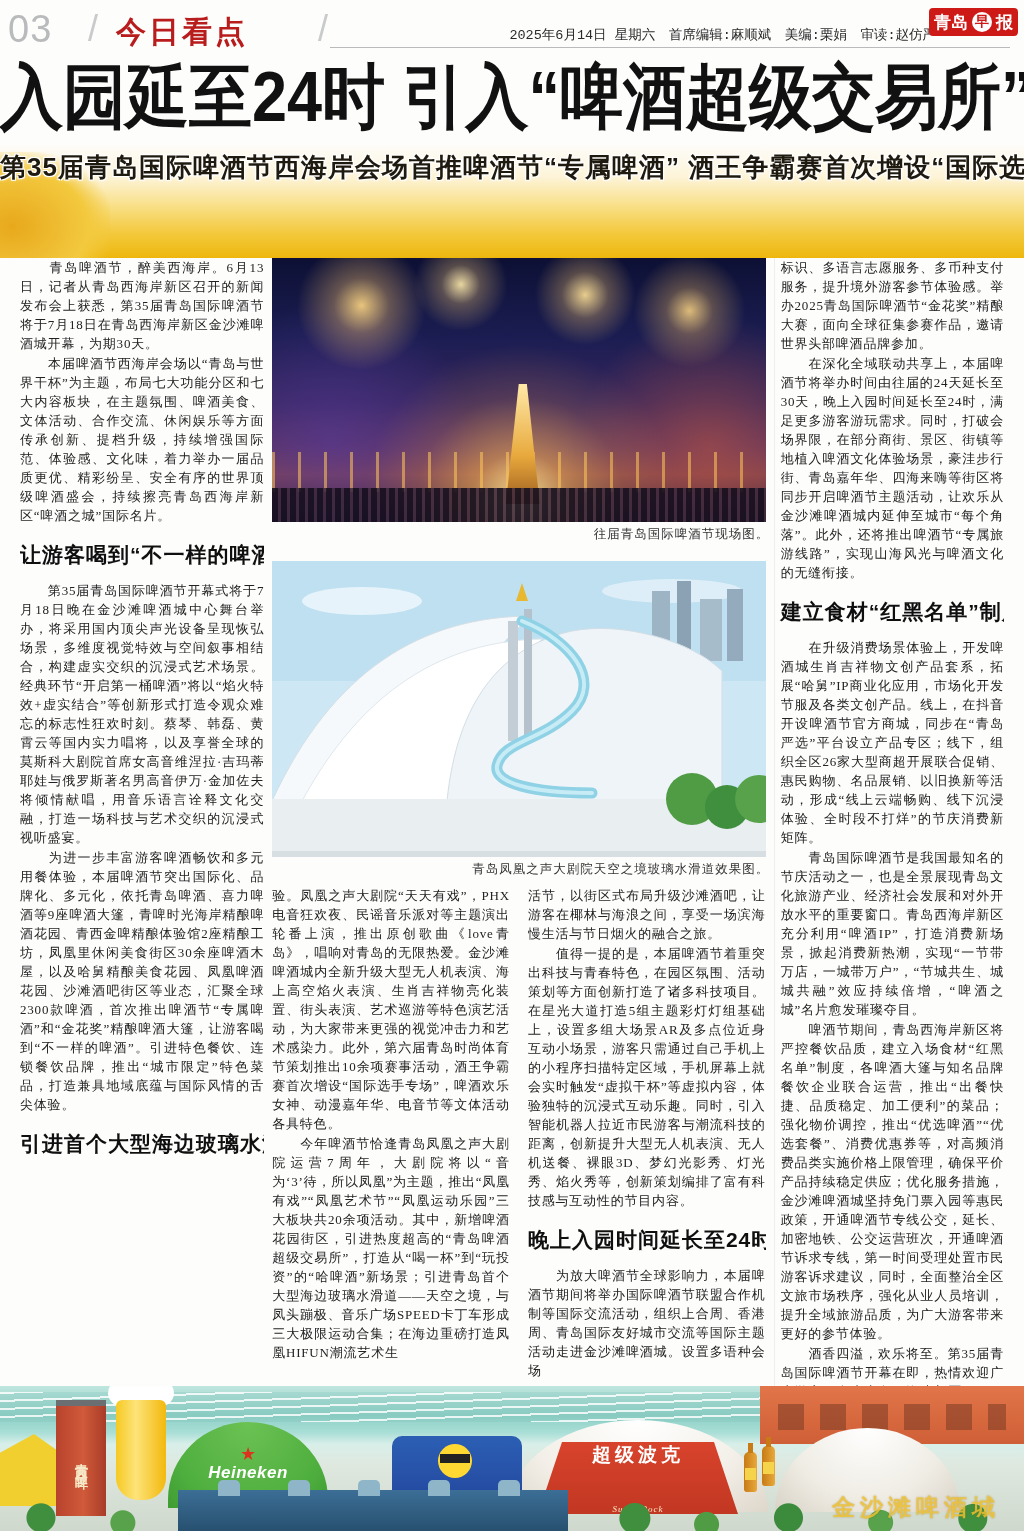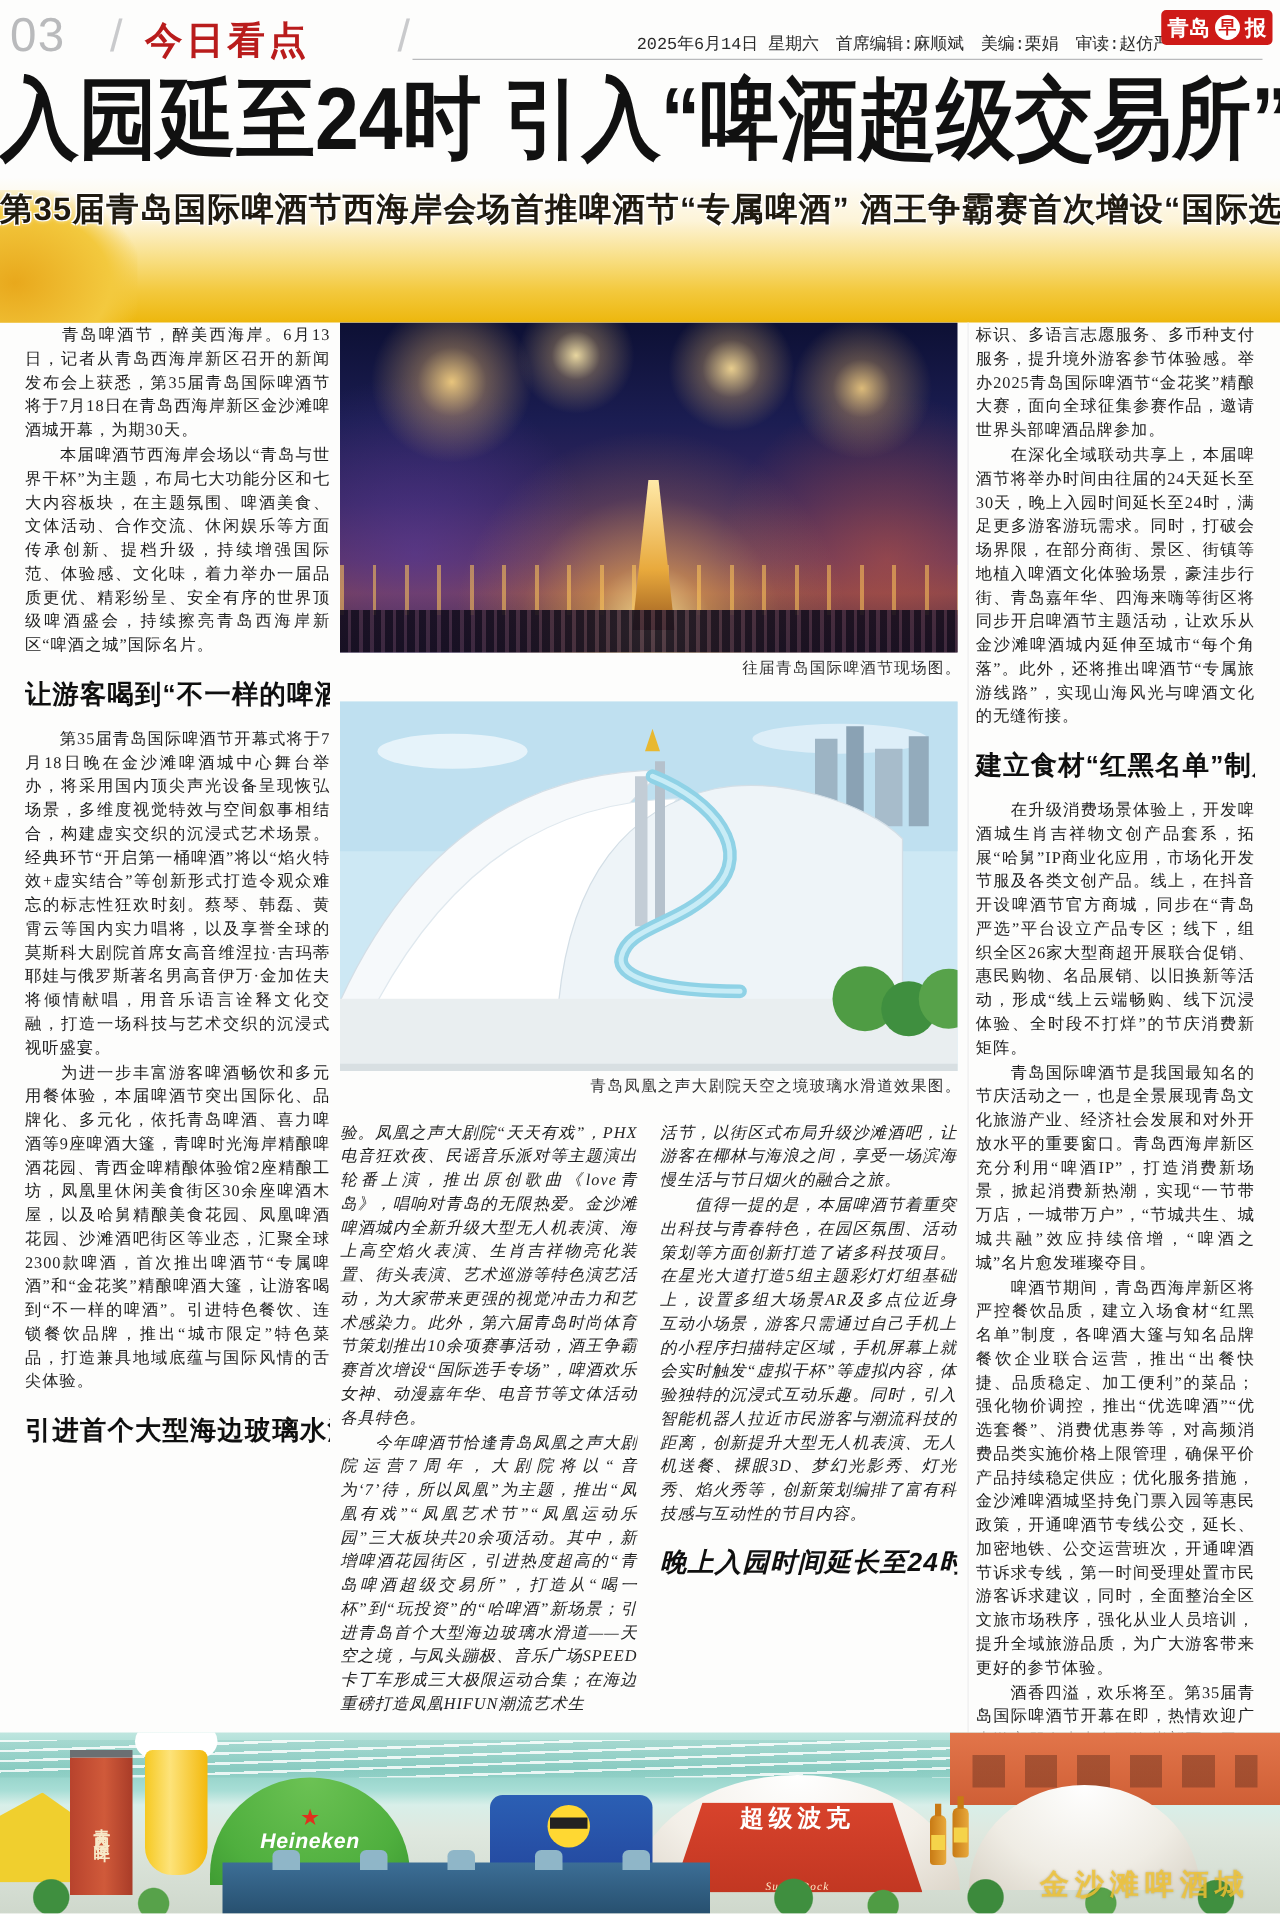--- a/index.html
+++ b/index.html
@@ -60,21 +60,21 @@
       linear-gradient(180deg,#0d1034 0%,#1b1d52 30%,#37265e 55%,#5c3360 72%,#7c4150 82%,#2c2040 100%);}
   .p1-tower{position:absolute;left:47%;bottom:18px;width:34px;height:120px;
       background:linear-gradient(180deg,#ffe9a8,#e8a93c 60%,#9c5c20);clip-path:polygon(38% 0,62% 0,100% 100%,0 100%);}
   .p1-crowd{position:absolute;left:0;bottom:0;width:100%;height:34px;
       background:repeating-linear-gradient(90deg,rgba(20,14,30,.9) 0 6px,rgba(60,40,60,.85) 6px 9px);}
   .p1-lights{position:absolute;left:0;bottom:30px;width:100%;height:40px;
       background:repeating-linear-gradient(90deg,rgba(255,200,90,.55) 0 3px,transparent 3px 26px);}
   .photo2{height:296px;margin-top:16px;}
   .caption{width:497px;font-size:12.5px;color:#333;text-align:right;padding:4px 6px 2px 0;
            letter-spacing:1px;}
-  .midtext{display:flex;gap:18px;margin-top:16px;font-style:italic;}
+  .midtext{display:flex;gap:18px;margin-top:6px;}
   .midtext .sub{width:241px;height:506px;overflow:hidden;}
 
   
   .bphoto{position:absolute;top:1386px;left:0;width:1024px;height:145px;overflow:hidden;
           background:linear-gradient(180deg,#bfe6df 0%,#8fd0c6 20%,#a8ded6 32%,#d8efe9 40%,#dfe8df 55%,#cfd8cc 100%);}
   .bp-waves{position:absolute;top:6px;left:0;width:100%;height:30px;
           background:repeating-linear-gradient(178deg,rgba(255,255,255,.8) 0 2px,rgba(120,190,180,.25) 2px 8px);}
   .bp-ytent{position:absolute;left:-12px;top:48px;width:92px;height:72px;background:#f0cf2e;
           clip-path:polygon(0 35%,50% 0,100% 45%,100% 100%,0 100%);}
   .bp-tower{position:absolute;left:56px;top:14px;width:50px;height:110px;
@@ -199,26 +199,27 @@
           <circle cx="455" cy="246" r="22" fill="#3f8f3f"></circle>
           <circle cx="487" cy="238" r="24" fill="#57a24a"></circle>
           <rect x="0" y="290" width="497" height="6" fill="#d8dfe2"></rect>
         </svg>
       </div>
       <div class="caption">青岛凤凰之声大剧院天空之境玻璃水滑道效果图。</div>
 
       <div class="midtext bodytxt">
         <div class="sub">
           <p>验。凤凰之声大剧院“天天有戏”，PHX电音狂欢夜、民谣音乐派对等主题演出轮番上演，推出原创歌曲《love青岛》，唱响对青岛的无限热爱。金沙滩啤酒城内全新升级大型无人机表演、海上高空焰火表演、生肖吉祥物亮化装置、街头表演、艺术巡游等特色演艺活动，为大家带来更强的视觉冲击力和艺术感染力。此外，第六届青岛时尚体育节策划推出10余项赛事活动，酒王争霸赛首次增设“国际选手专场”，啤酒欢乐女神、动漫嘉年华、电音节等文体活动各具特色。</p>
-          <p>　　今年啤酒节恰逢青岛凤凰之声大剧院运营7周年，大剧院将以“音为‘7’待，所以凤凰”为主题，推出“凤凰有戏”“凤凰艺术节”“凤凰运动乐园”三大板块共20余项活动。其中，新增啤酒花园街区，引进热度超高的“青岛啤酒超级交易所”，打造从“喝一杯”到“玩投资”的“哈啤酒”新场景；引进青岛首个大型海边玻璃水滑道——天空之境，与凤头蹦极、音乐广场SPEED卡丁车形成三大极限运动合集；在海边重磅打造凤凰HIFUN潮流艺术生</p>
+          <p>　　今年啤酒节恰逢青岛凤凰之声大剧院运营7周年，大剧院将以“音为‘3’待，所以凤凰”为主题，推出“凤凰有戏”“凤凰艺术节”“凤凰运动乐园”三大板块共20余项活动。其中，新增啤酒花园街区，引进热度超高的“青岛啤酒超级交易所”，打造从“喝一杯”到“玩投资”的“哈啤酒”新场景；引进青岛首个大型海边玻璃水滑道——天空之境，与凤头蹦极、音乐广场SPEED卡丁车形成三大极限运动合集；在海边重磅打造凤凰HIFUN潮流艺术生</p>
         </div>
         <div class="sub">
           <p>活节，以街区式布局升级沙滩酒吧，让游客在椰林与海浪之间，享受一场滨海慢生活与节日烟火的融合之旅。</p>
           <p>　　值得一提的是，本届啤酒节着重突出科技与青春特色，在园区氛围、活动策划等方面创新打造了诸多科技项目。在星光大道打造5组主题彩灯灯组基础上，设置多组大场景AR及多点位近身互动小场景，游客只需通过自己手机上的小程序扫描特定区域，手机屏幕上就会实时触发“虚拟干杯”等虚拟内容，体验独特的沉浸式互动乐趣。同时，引入智能机器人拉近市民游客与潮流科技的距离，创新提升大型无人机表演、无人机送餐、裸眼3D、梦幻光影秀、灯光秀、焰火秀等，创新策划编排了富有科技感与互动性的节目内容。</p>
           <div class="subhead2">晚上入园时间延长至24时</div>
+          <p>　　为放大啤酒节全球影响力，本届啤酒节期间将举办国际啤酒节联盟合作机制等国际交流活动，组织上合周、香港周、青岛国际友好城市交流等国际主题活动走进金沙滩啤酒城。设置多语种会场</p>
         </div>
       </div>
     </div>
 
     <div class="col col-right bodytxt">
       <p>标识、多语言志愿服务、多币种支付服务，提升境外游客参节体验感。举办2025青岛国际啤酒节“金花奖”精酿大赛，面向全球征集参赛作品，邀请世界头部啤酒品牌参加。</p>
       <p>　　在深化全域联动共享上，本届啤酒节将举办时间由往届的24天延长至30天，晚上入园时间延长至24时，满足更多游客游玩需求。同时，打破会场界限，在部分商街、景区、街镇等地植入啤酒文化体验场景，豪洼步行街、青岛嘉年华、四海来嗨等街区将同步开启啤酒节主题活动，让欢乐从金沙滩啤酒城内延伸至城市“每个角落”。此外，还将推出啤酒节“专属旅游线路”，实现山海风光与啤酒文化的无缝衔接。</p>
       <div class="subhead2">建立食材“红黑名单”制度</div>
       <p>　　在升级消费场景体验上，开发啤酒城生肖吉祥物文创产品套系，拓展“哈舅”IP商业化应用，市场化开发节服及各类文创产品。线上，在抖音开设啤酒节官方商城，同步在“青岛严选”平台设立产品专区；线下，组织全区26家大型商超开展联合促销、惠民购物、名品展销、以旧换新等活动，形成“线上云端畅购、线下沉浸体验、全时段不打烊”的节庆消费新矩阵。</p>
       <p>　　青岛国际啤酒节是我国最知名的节庆活动之一，也是全景展现青岛文化旅游产业、经济社会发展和对外开放水平的重要窗口。青岛西海岸新区充分利用“啤酒IP”，打造消费新场景，掀起消费新热潮，实现“一节带万店，一城带万户”，“节城共生、城城共融”效应持续倍增，“啤酒之城”名片愈发璀璨夺目。</p>

